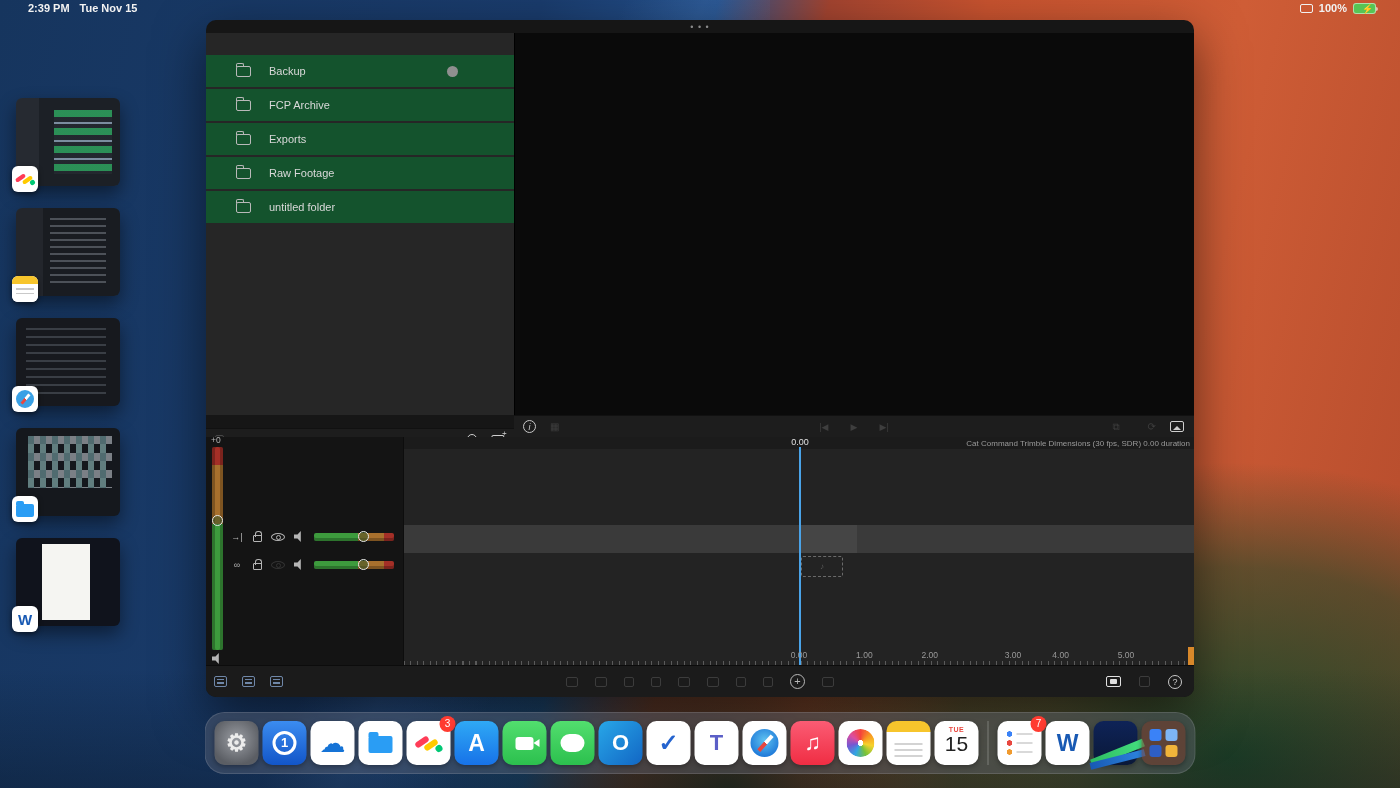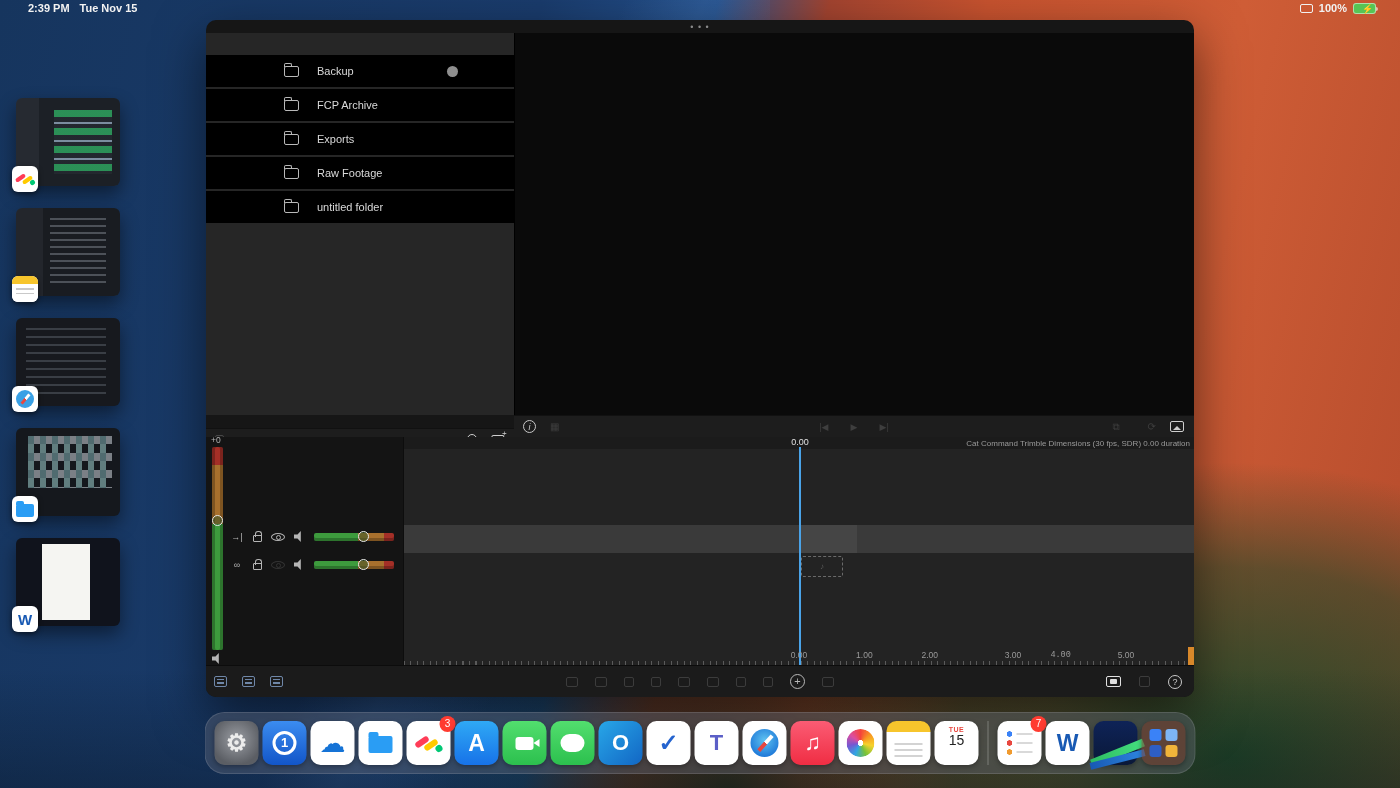--- a/index.html
+++ b/index.html
@@ -73,21 +73,21 @@
   .win-handle { position:absolute; top:2px; left:50%; transform:translateX(-50%); color:#8a8a8a; font-size:9px; letter-spacing:1px; }
 
   
   .library { position:absolute; left:0; top:13px; width:308px; height:382px; background:#262626; }
   .lib-header { position:absolute; top:0; left:0; width:100%; height:22px; background:#2d2d2d; display:flex; align-items:center; border-bottom:1px solid #1a1a1a; }
   .lib-title { flex:1; text-align:center; color:#dcdcdc; font-size:11px; }
   .openin-icon { position:relative; width:12px; height:12px; border:1.2px solid #cfcfcf; border-radius:2px; margin-left:8px; }
   .openin-icon::after { content:""; position:absolute; left:2px; top:2px; width:6px; height:1.5px; background:#cfcfcf; transform:rotate(-45deg); transform-origin:left center; }
   .ellipsis-icon { width:14px; height:14px; border:1px solid #bdbdbd; border-radius:50%; color:#bdbdbd; font-size:9px; line-height:12px; text-align:center; margin-right:8px; }
   .folder-list { position:absolute; top:22px; left:0; width:100%; }
-  .folder-row { position:relative; height:32px; margin-bottom:2px; background:#000000; display:flex; align-items:center; cursor:pointer;padding-left:48px; }
+  .folder-row { position:relative; height:32px; margin-bottom:2px; background:#14532d; display:flex; align-items:center; cursor:pointer; }
   .folder-ico { position:relative; width:15px; height:11px; border:1.3px solid #b9b9b9; border-radius:2px; margin-left:30px; }
   .folder-ico::before { content:""; position:absolute; left:-1px; top:-4px; width:6px; height:3px; border:1.3px solid #b9b9b9; border-bottom:none; border-radius:2px 2px 0 0; }
   .folder-name { color:#d9d9d9; font-size:11px; margin-left:18px; flex:1; }
   .status-dot { width:11px; height:11px; border-radius:50%; background:#8f8f8f; margin-right:56px; }
   .lib-toolbar { position:absolute; left:0; top:395px; width:308px; height:22px; background:#1d1d1d; border-top:1px solid #111; display:flex; align-items:center; }
   .dim-sq { width:9px; height:9px; border:1.2px solid #474747; border-radius:2px; margin-left:9px; }
   .dim-dot { width:6px; height:6px; background:#474747; border-radius:1px; margin-left:12px; }
   .lib-tools-right { margin-left:auto; display:flex; align-items:center; gap:12px; margin-right:10px; }
   .search-icon { position:relative; width:12px; height:12px; }
   .search-icon::before { content:""; position:absolute; left:0; top:0; width:8px; height:8px; border:1.5px solid #cfcfcf; border-radius:50%; }
@@ -175,21 +175,21 @@
   .g-bubble { width:24px; height:18px; background:#fff; border-radius:9px; position:relative; }
   .g-bubble::after { content:""; position:absolute; left:3px; bottom:-3px; border:4px solid transparent; border-top-color:#fff; transform:rotate(20deg); }
   .g-compass { width:28px; height:28px; border-radius:50%; background:radial-gradient(circle at 50% 40%, #5ec2f0 0%, #1f7ad9 75%); position:relative; }
   .g-compass::after { content:""; position:absolute; left:12.5px; top:4px; width:3.5px; height:20px; background:linear-gradient(180deg,#fff 50%, #e8473f 50%); transform:rotate(42deg); }
   .g-flower { width:28px; height:28px; border-radius:50%;
     background:conic-gradient(#e8473f, #f09a2e, #f3d23a, #7cc043, #3aa3dc, #7459c8, #d2519c, #e8473f); filter:saturate(1.1); -webkit-mask:radial-gradient(circle, transparent 0 3px, #000 3px); mask:radial-gradient(circle, transparent 0 3px, #000 3px); }
   .ic-notes { background:linear-gradient(180deg,#f7c52c 0 26%, #fff 26%) !important; }
   .g-notelines { position:absolute; left:8px; top:22px; width:28px; height:14px;
     background:repeating-linear-gradient(180deg,#d3d3d3 0 2px, transparent 2px 6px); }
   .cal-wd { position:absolute; top:5px; width:100%; text-align:center; color:#e8473f; font-size:7px; font-weight:bold; letter-spacing:.5px; }
-  .cal-day { position:absolute; top:11px; width:100%; text-align:center; color:#222; font-size:14px; font-weight:300; }
+  .cal-day { position:absolute; top:11px; width:100%; text-align:center; color:#222; font-size:21px; font-weight:300; }
   .g-rem { width:26px; height:26px;
     background:
       radial-gradient(circle at 3px 4px, #3a82f7 0 2.5px, transparent 3px),
       radial-gradient(circle at 3px 13px, #e8473f 0 2.5px, transparent 3px),
       radial-gradient(circle at 3px 22px, #f09a2e 0 2.5px, transparent 3px),
       linear-gradient(180deg, transparent 3px, #d9d9d9 3px 5px, transparent 5px 12px, #d9d9d9 12px 14px, transparent 14px 21px, #d9d9d9 21px 23px, transparent 23px);
     background-size:8px 26px, 8px 26px, 8px 26px, 16px 26px;
     background-position:0 0, 0 0, 0 0, 10px 0; background-repeat:no-repeat; }
   .g-swoosh-a { position:absolute; left:-4px; bottom:8px; width:56px; height:8px; background:linear-gradient(90deg,#2dbb62,#45e07f); transform:rotate(-22deg); }
   .g-swoosh-b { position:absolute; left:-4px; bottom:2px; width:56px; height:7px; background:linear-gradient(90deg,#1859b3,#2e86e0); transform:rotate(-14deg); }
@@ -348,21 +348,21 @@
     <div class="tl-band-sel"></div>
     <div class="clip-placeholder">♪</div>
     <div class="playhead-line"></div>
     <div class="playhead-label">0.00</div>
     <div class="ruler">
       <div id="ruler-labels">
           <span class="ruler-label" style="left: 395px;">0.00</span>
           <span class="ruler-label" style="left: 460.4px;">1.00</span>
           <span class="ruler-label" style="left: 525.8px;">2.00</span>
           <span class="ruler-label" style="left: 609px;">3.00</span>
-          <span class="ruler-label" style="left: 656.6px; font-family: Liberation Mono, monospace;">4.00</span>
+          <span class="ruler-label" style="left: 656.6px;">4.00</span>
           <span class="ruler-label" style="left: 722px;">5.00</span>
           <span class="ruler-label" style="left: 822px;">6.0</span>
         </div>
       <div class="ruler-ticks"></div>
     </div>
     <div class="end-marker"></div>
   </div>
 
   <div class="bottom-bar">
     <div class="bb-left">

